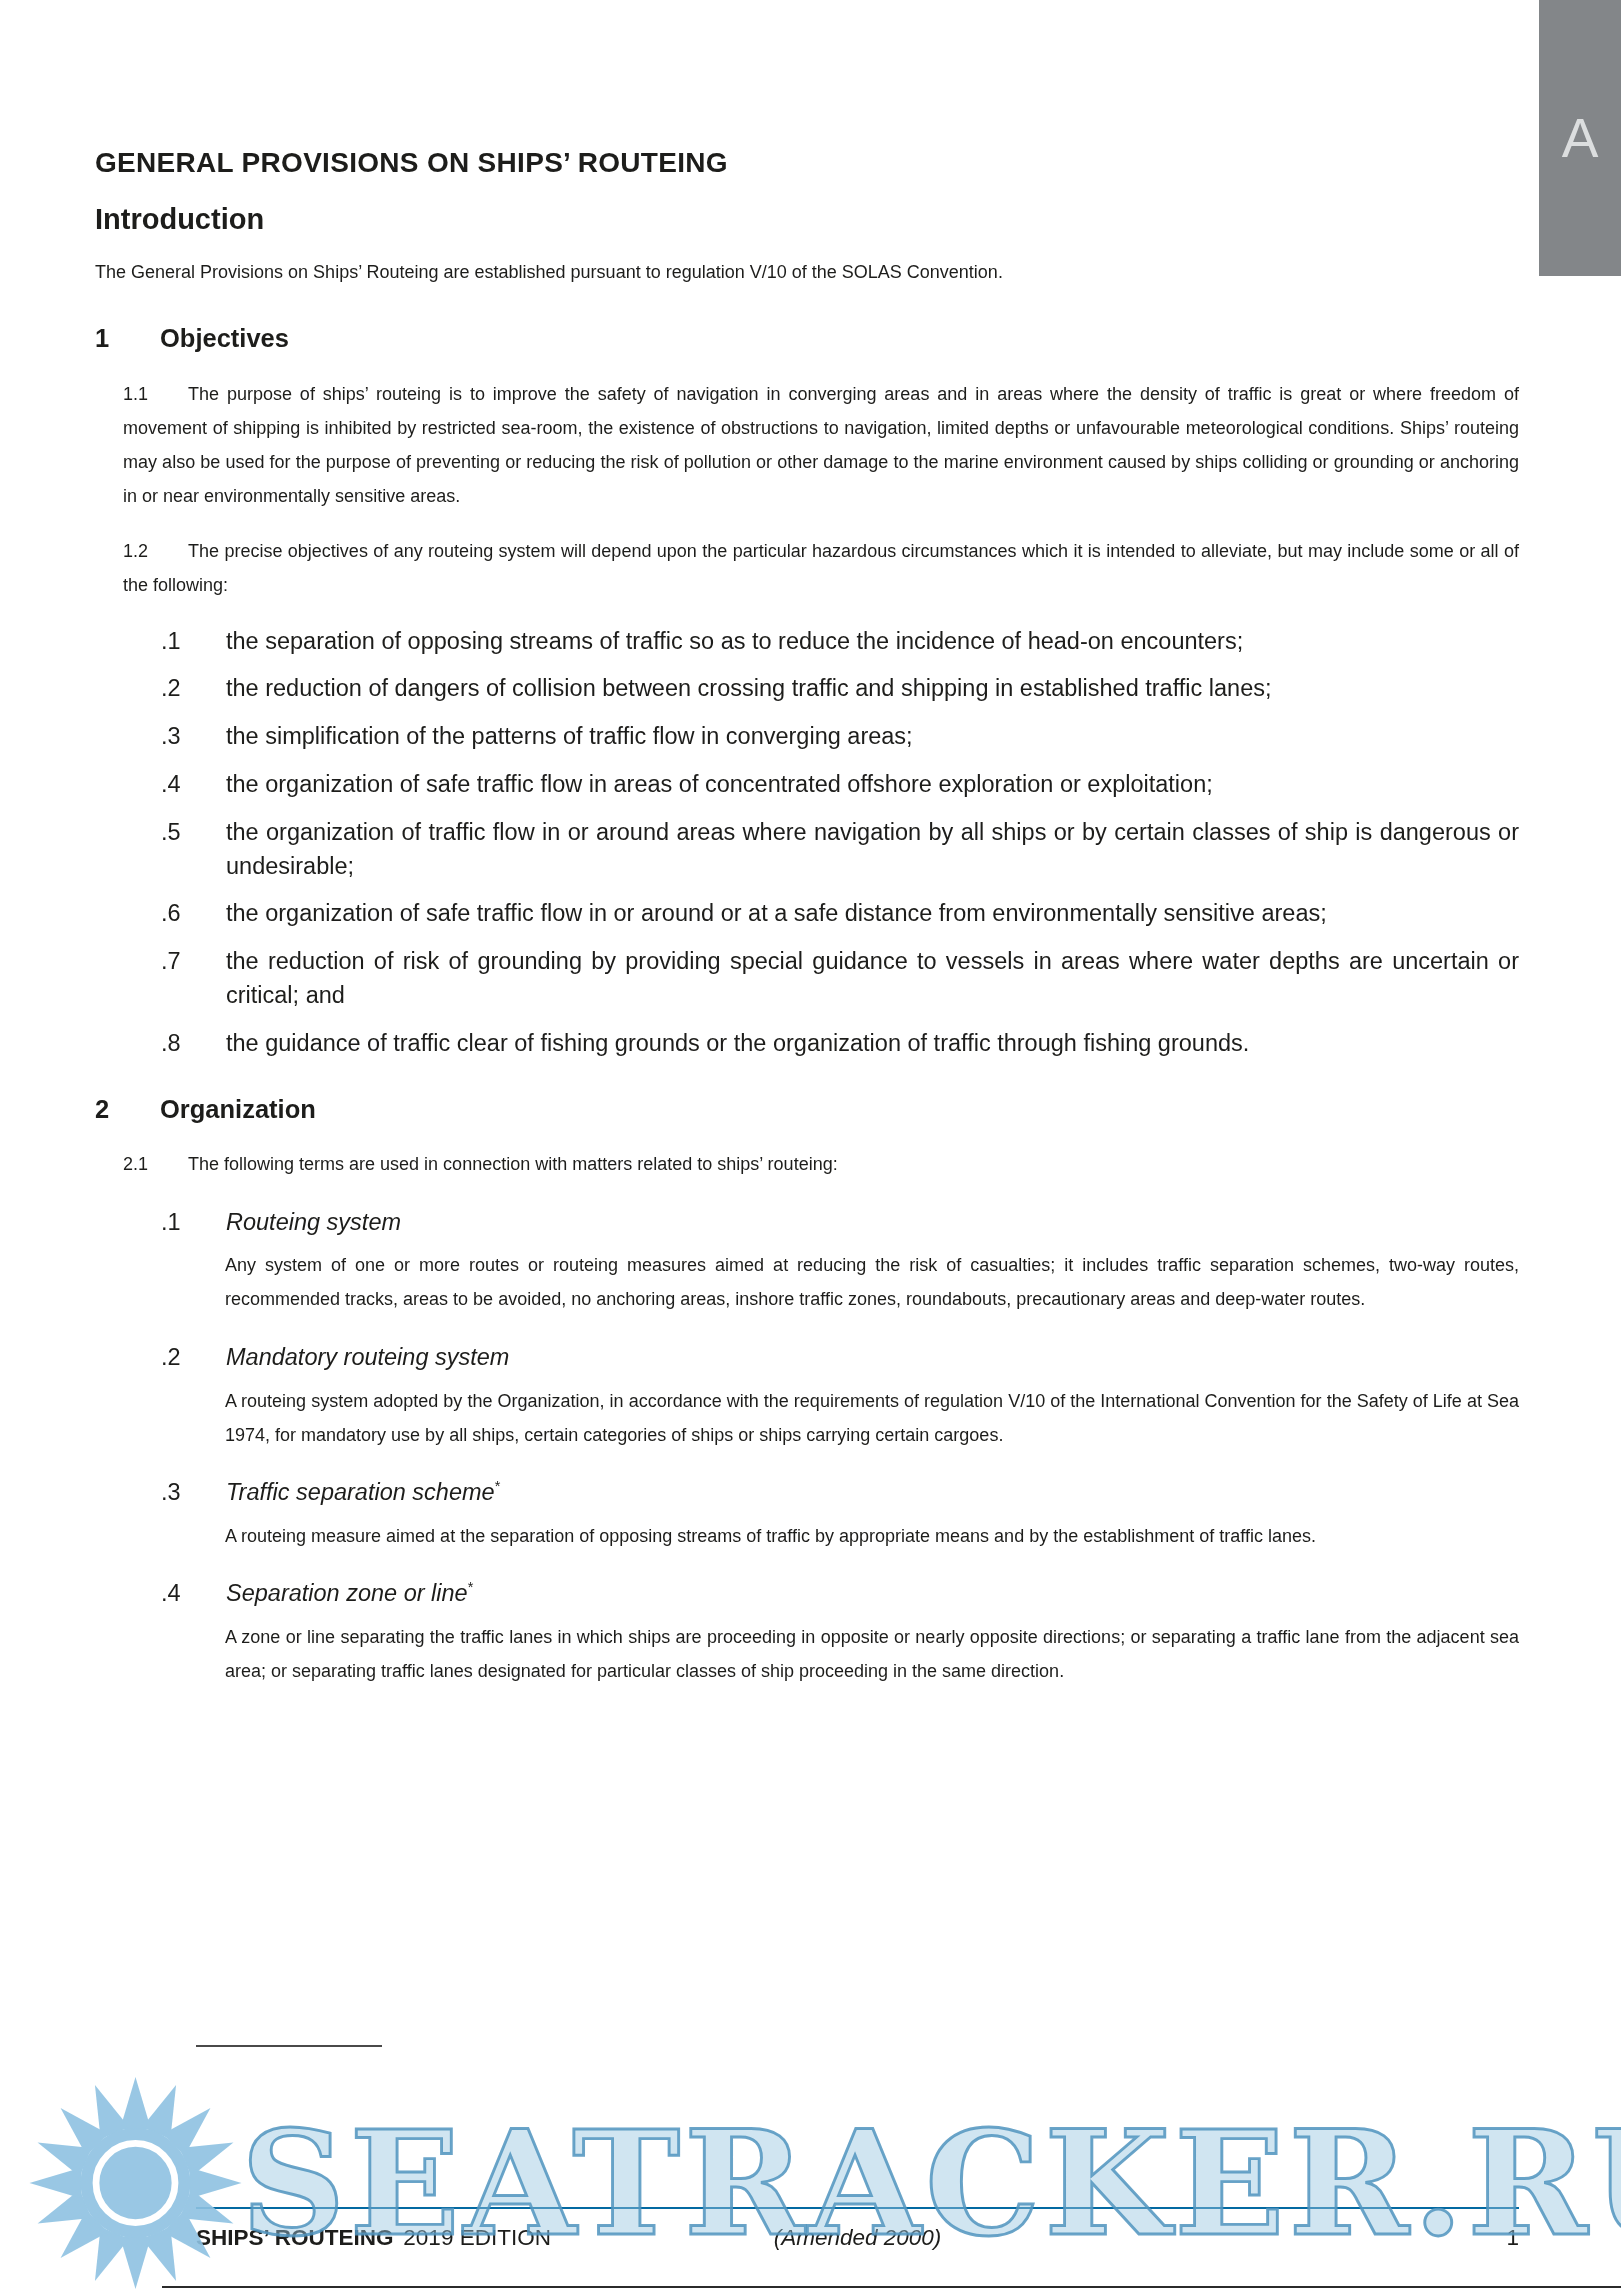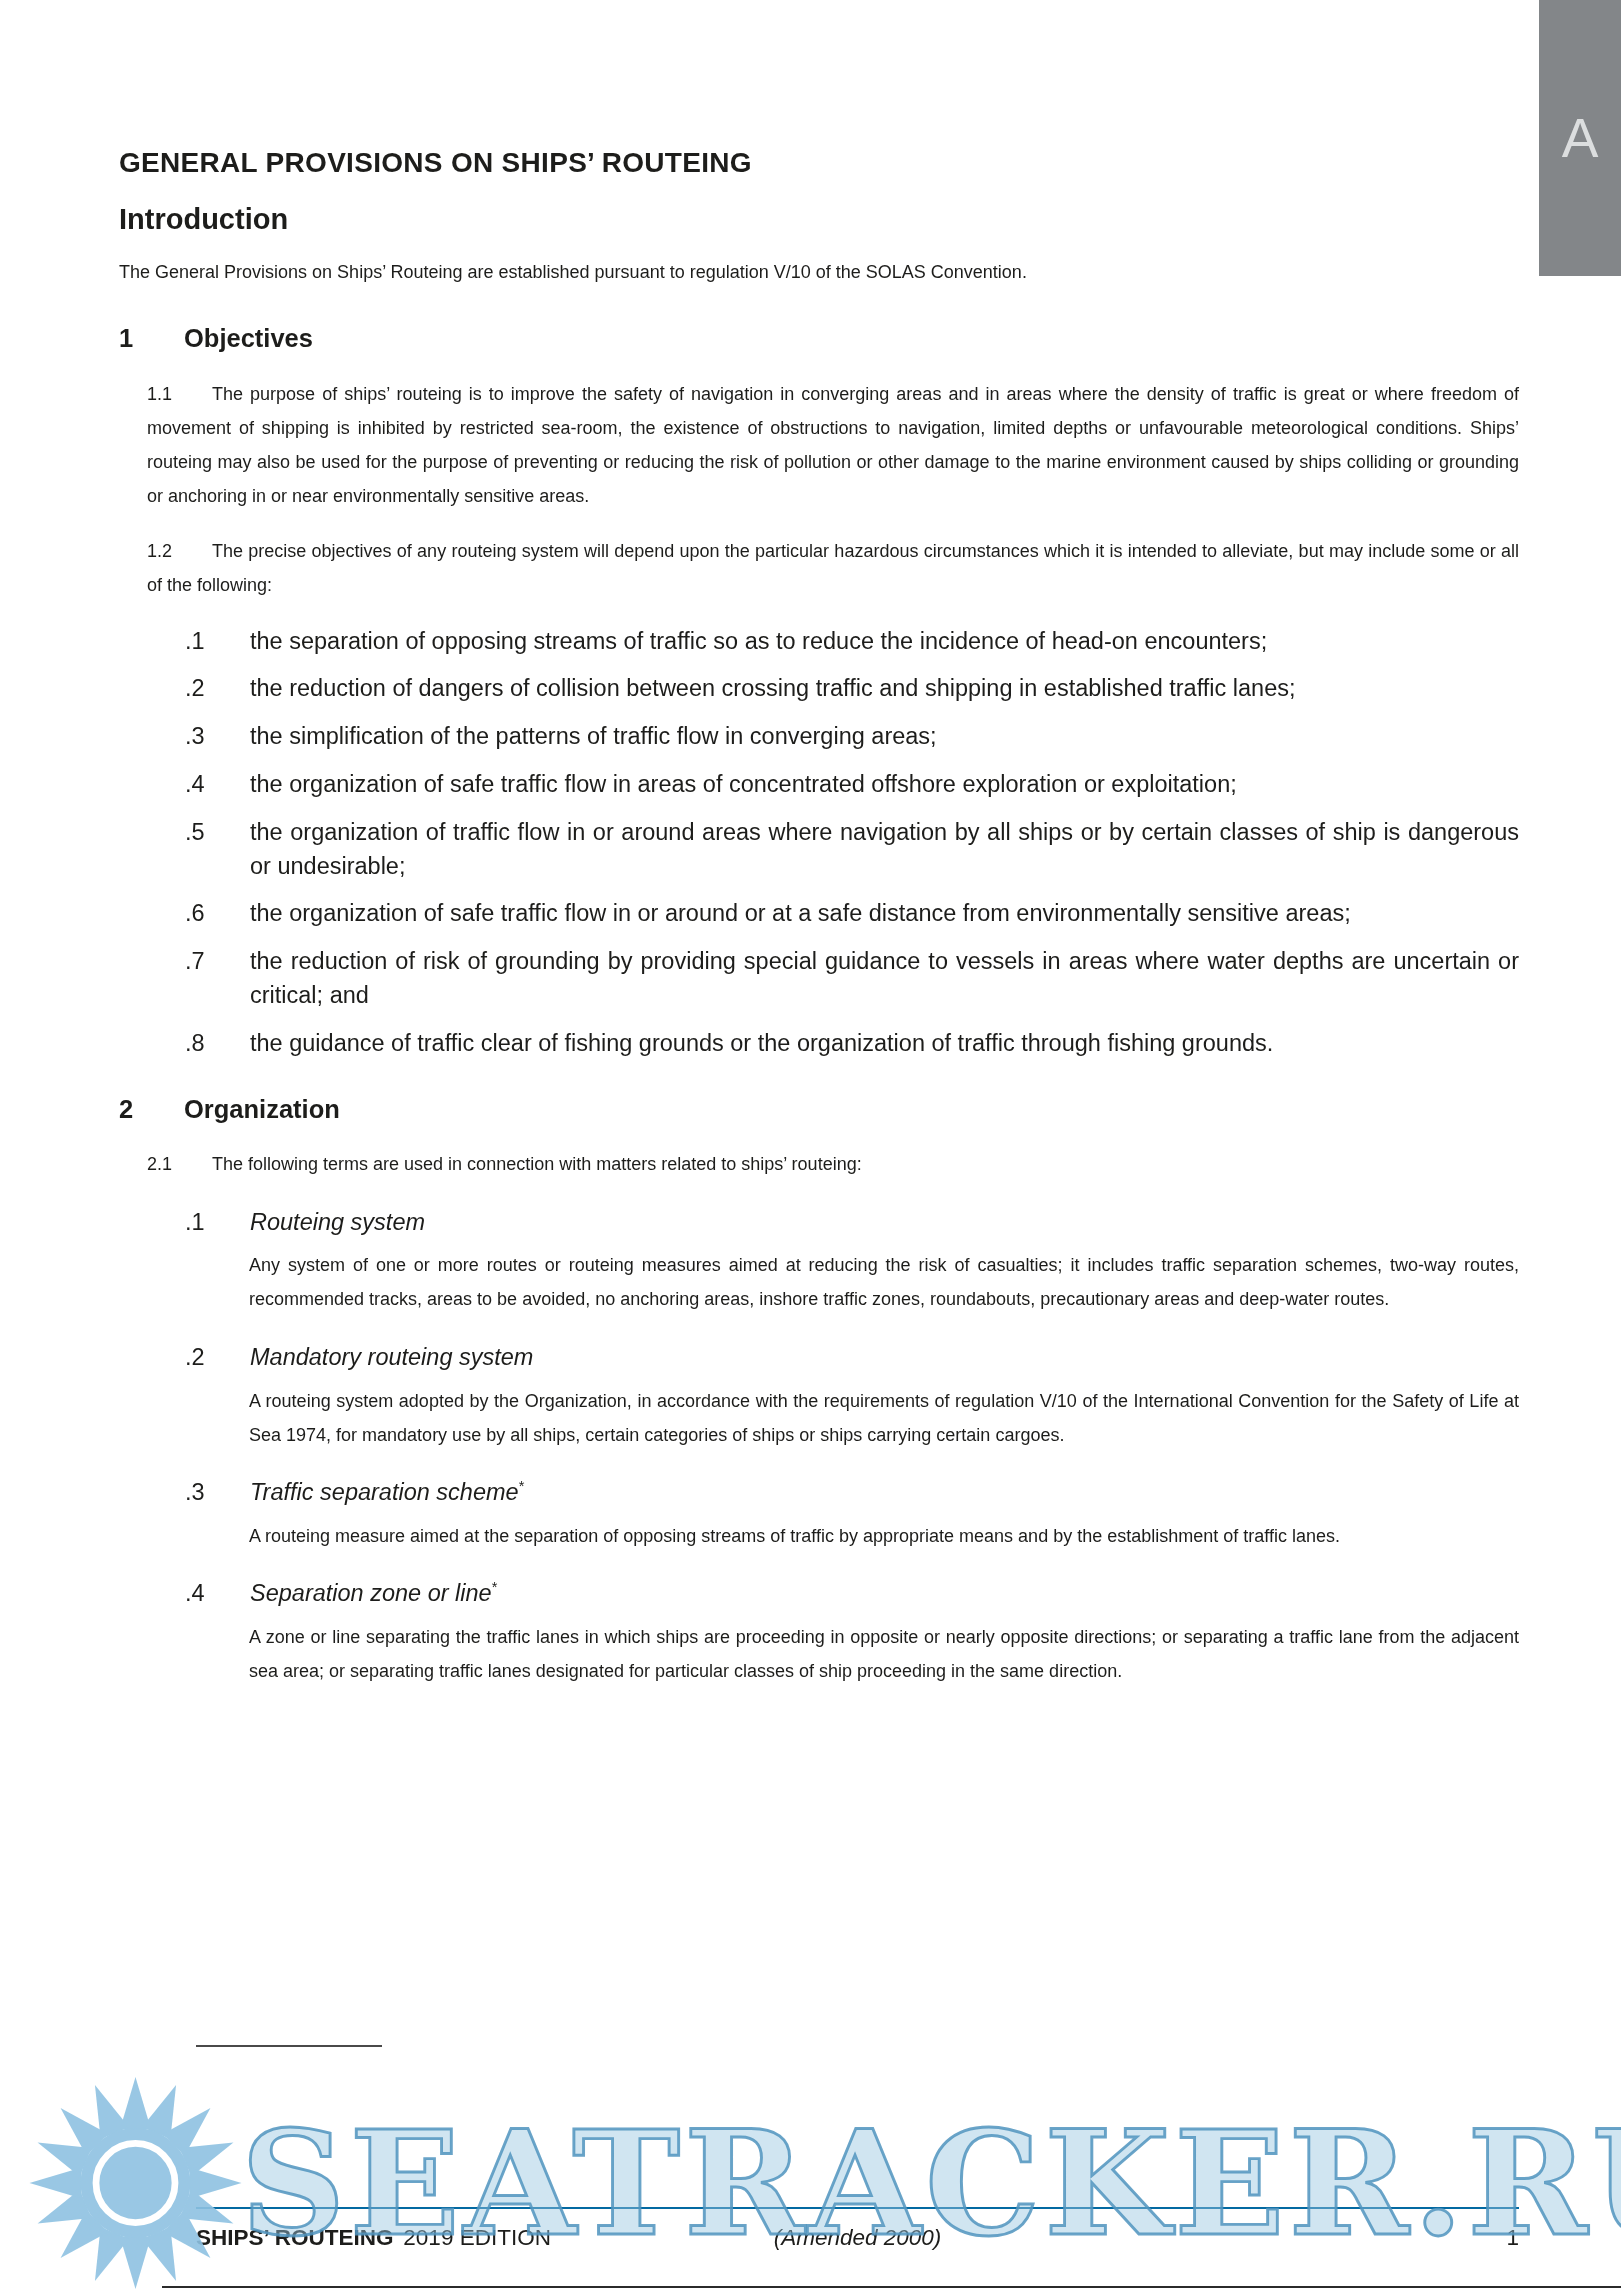--- a/index.html
+++ b/index.html
@@ -17,21 +17,21 @@
     position:absolute; top:0; right:0;
     width:82px; height:276px;
     background:#838689;
     display:flex; align-items:center; justify-content:center;
   }
   .tab-letter { font-size:55px; color:#dcdedf; }
 
   
   .content {
     position:absolute; top:0; left:0; width:100%;
-    padding:147px 102px 0 119px;
+    padding:147px 102px 0 95px;
   }
 
   .title { font-size:28px; font-weight:bold; letter-spacing:0.3px; margin-bottom:23.5px; }
   .h-intro { font-size:29px; font-weight:bold; margin-bottom:19.6px; }
 
   p.body { font-size:18px; line-height:34px; text-align:justify; }
   p.numbered { margin-bottom:21.6px;margin-left:28px; }
   .pnum { display:inline-block; width:65px; }
 
   .sec-head { display:flex; margin:35px 0 23.5px; font-size:25.5px; font-weight:bold; }

